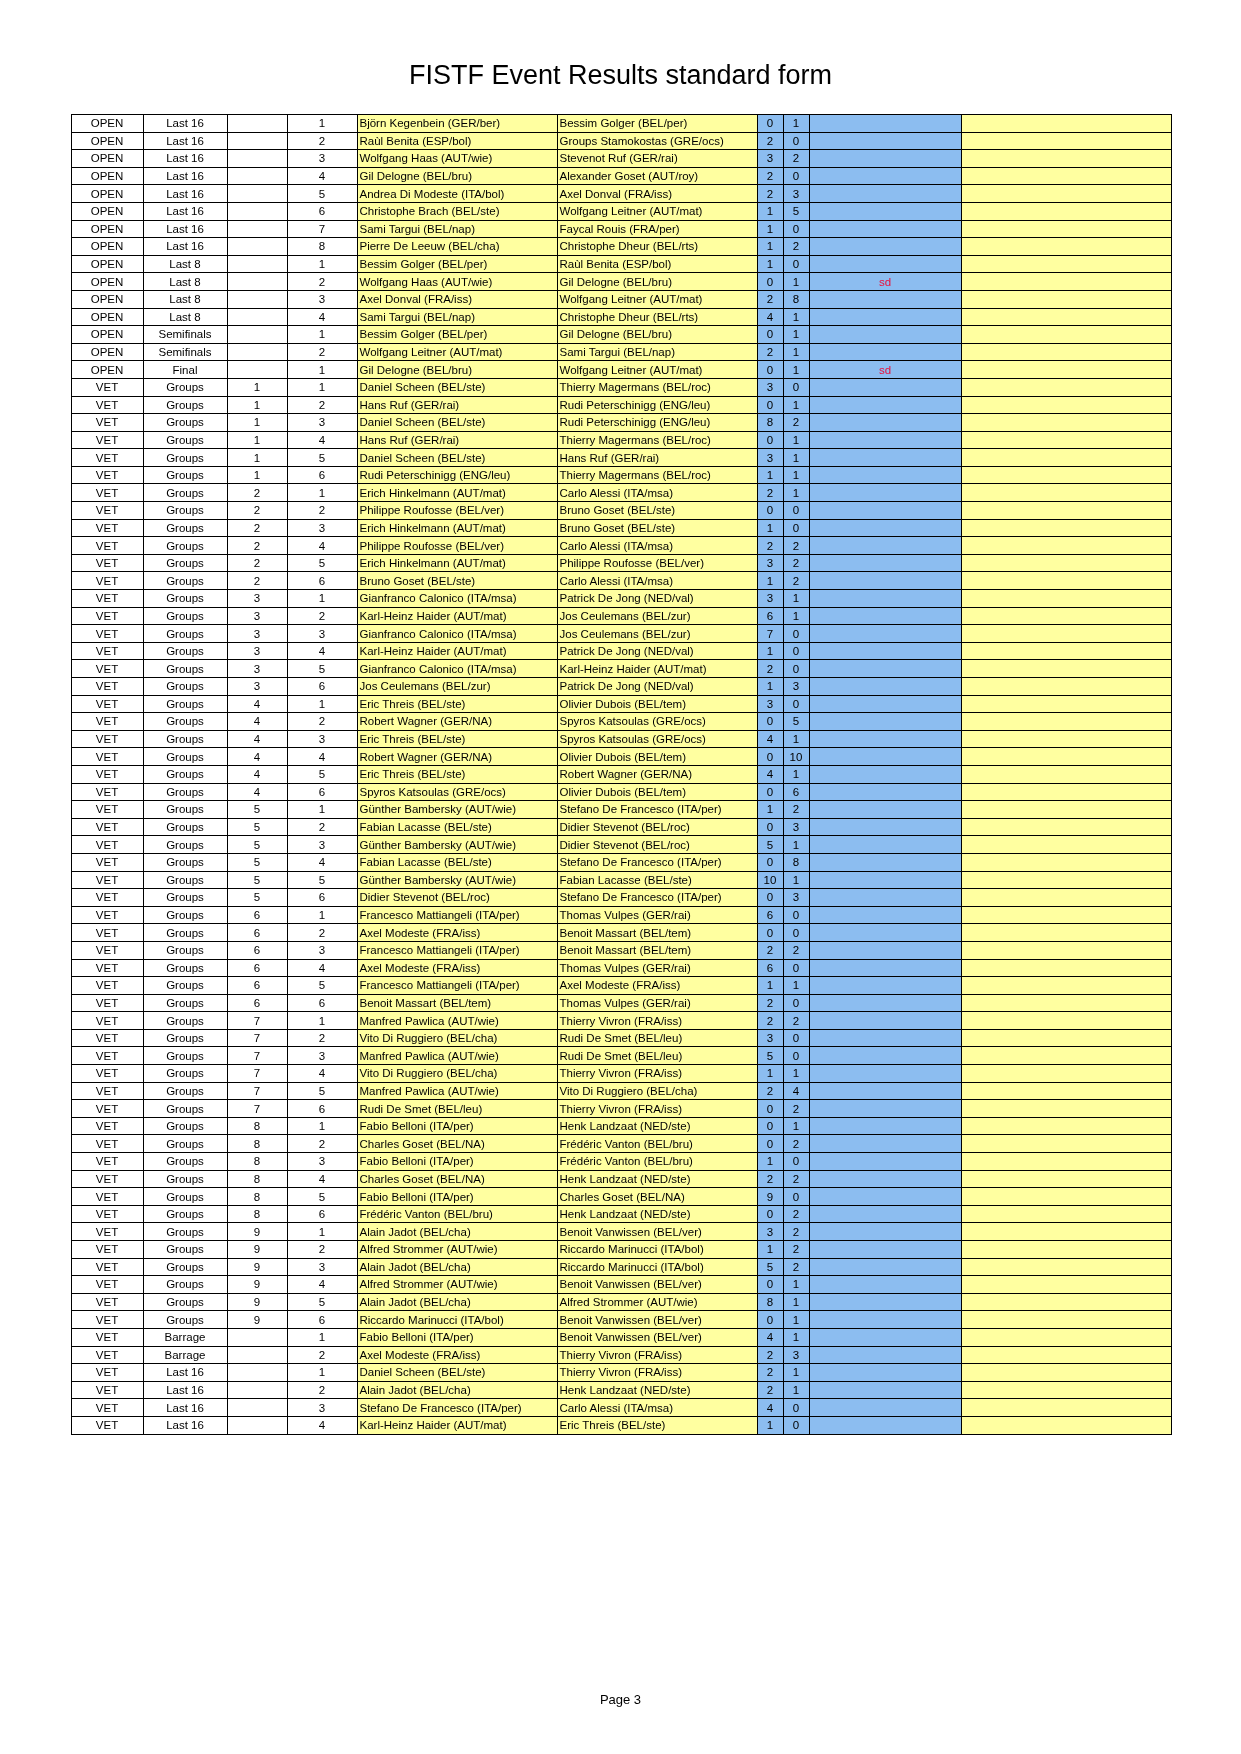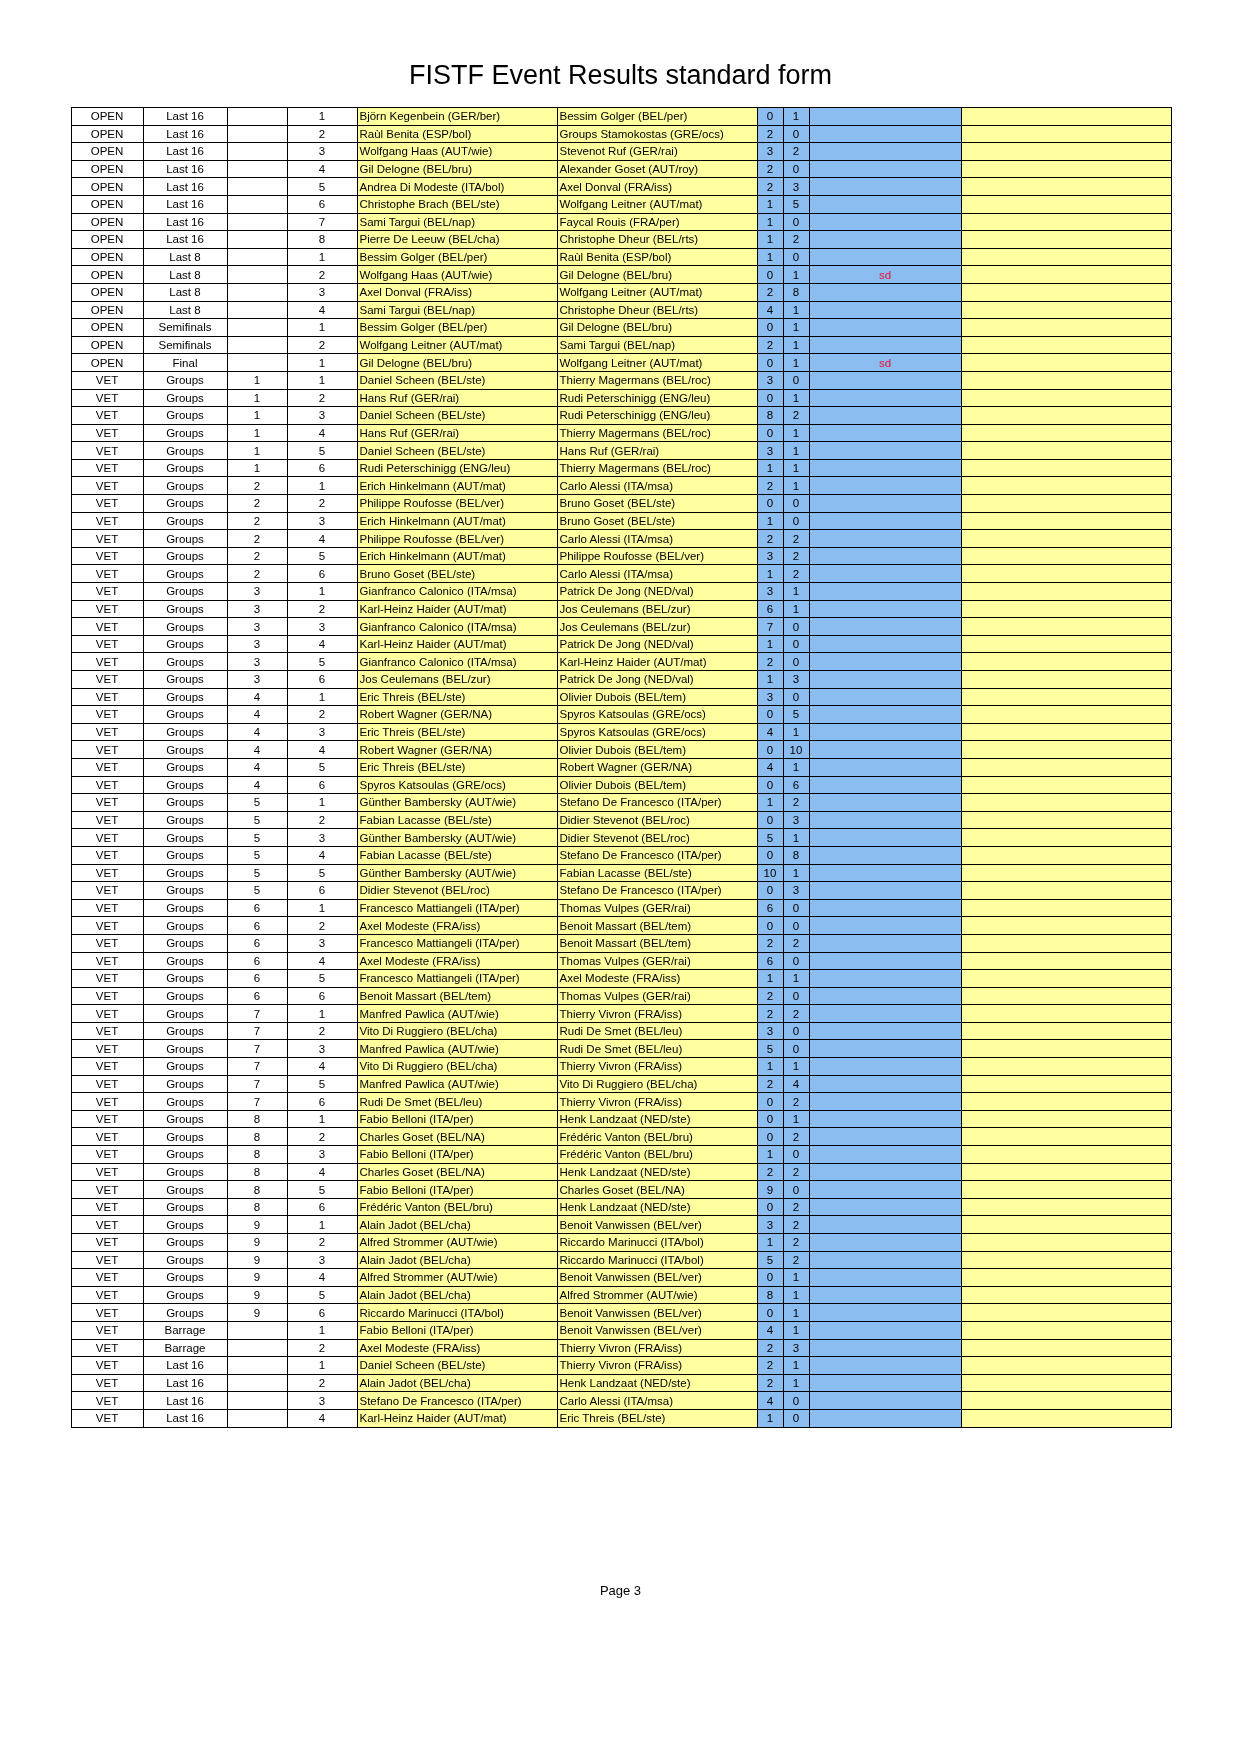--- a/index.html
+++ b/index.html
@@ -21,25 +21,25 @@
     box-sizing: border-box;
     padding: 0;
     position: relative;
   }
   .doc-title {
     text-align: center;
     font-size: 27px;
     font-weight: normal;
     font-family: "Liberation Sans", sans-serif;
     padding-top: 60px;
-    padding-bottom: 16px;
+    padding-bottom: 7px;
     letter-spacing: 0px;
   }
   .table-wrap {
-    margin: 0 auto;
+    margin: 16px auto;
     width: 1100px;
   }
   table.results {
     border-collapse: collapse;
     table-layout: fixed;
     width: 1100px;
     font-size: 11.5px;
   }
   table.results td {
     border: 1px solid #000000;
@@ -81,21 +81,21 @@
     color: #e8113c;
     font-size: 11px;
   }
   td.extra {
     background: #ffffa0;
   }
   .footer {
     position: absolute;
     left: 0;
     right: 0;
-    top: 1583px;
+    top: 1692px;
     text-align: center;
     font-size: 13px;
     font-family: "Liberation Sans", sans-serif;
     color: #000000;
   }
 </style>
 </head>
 <body>
 
 <div class="page">

